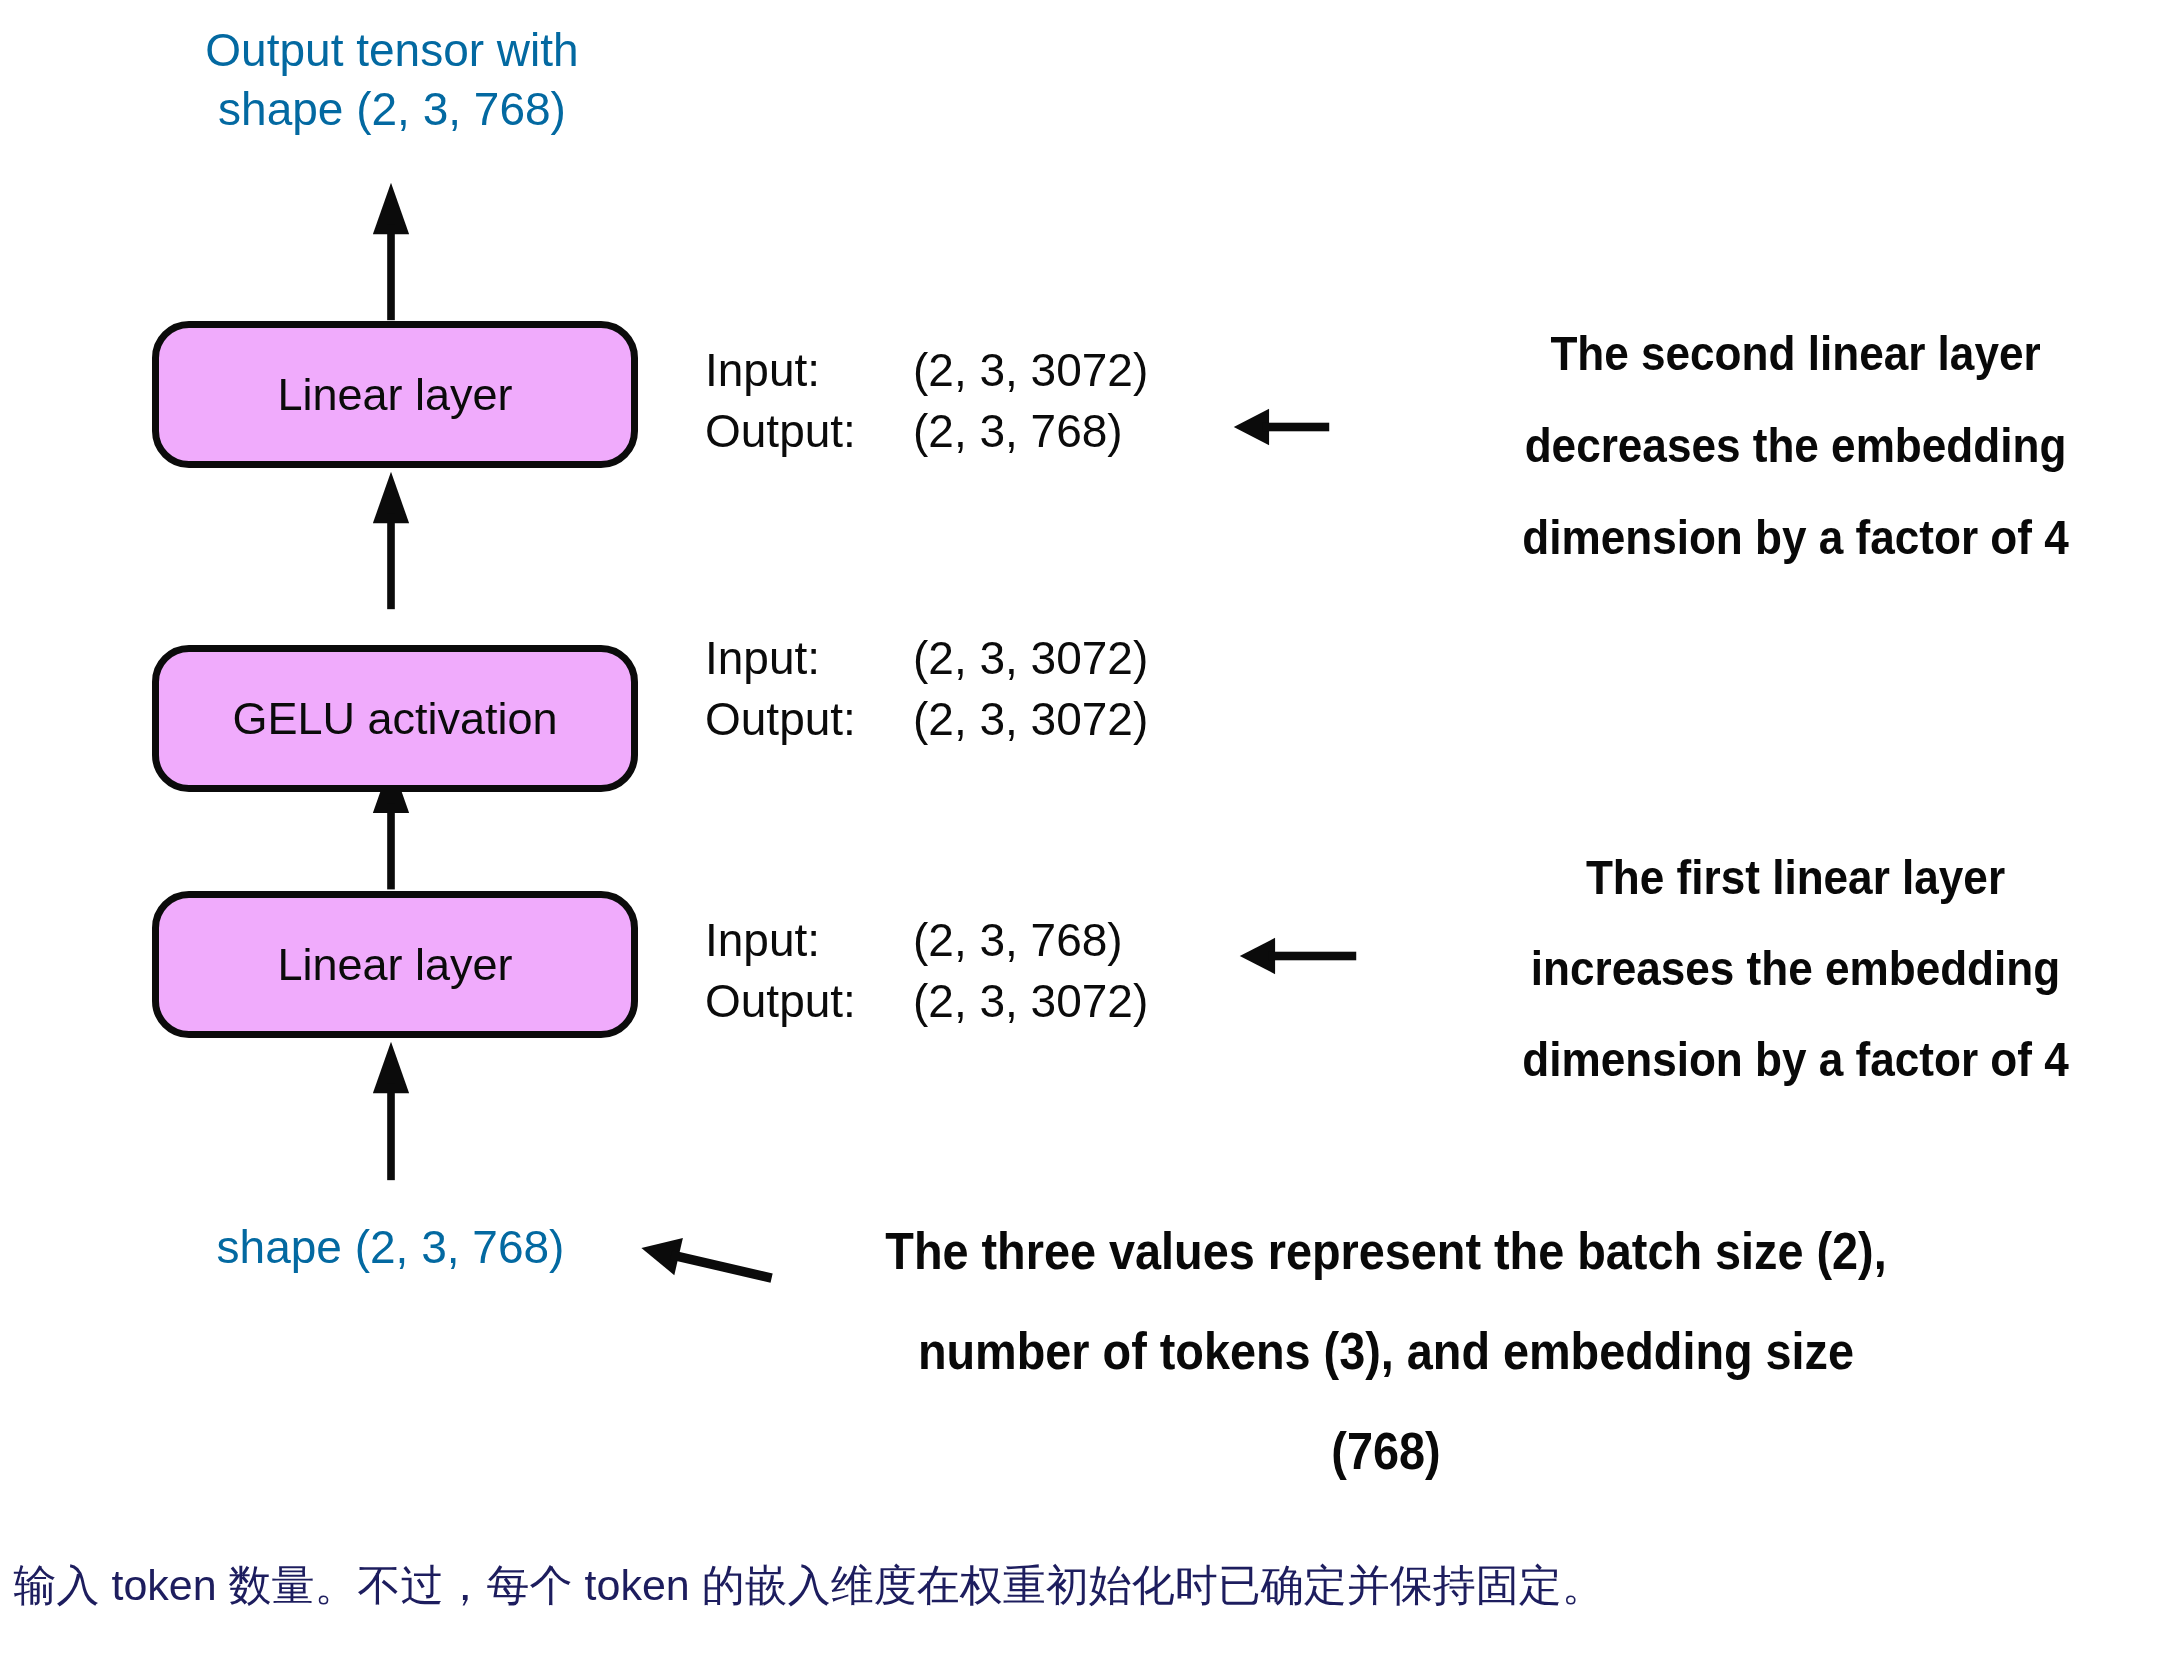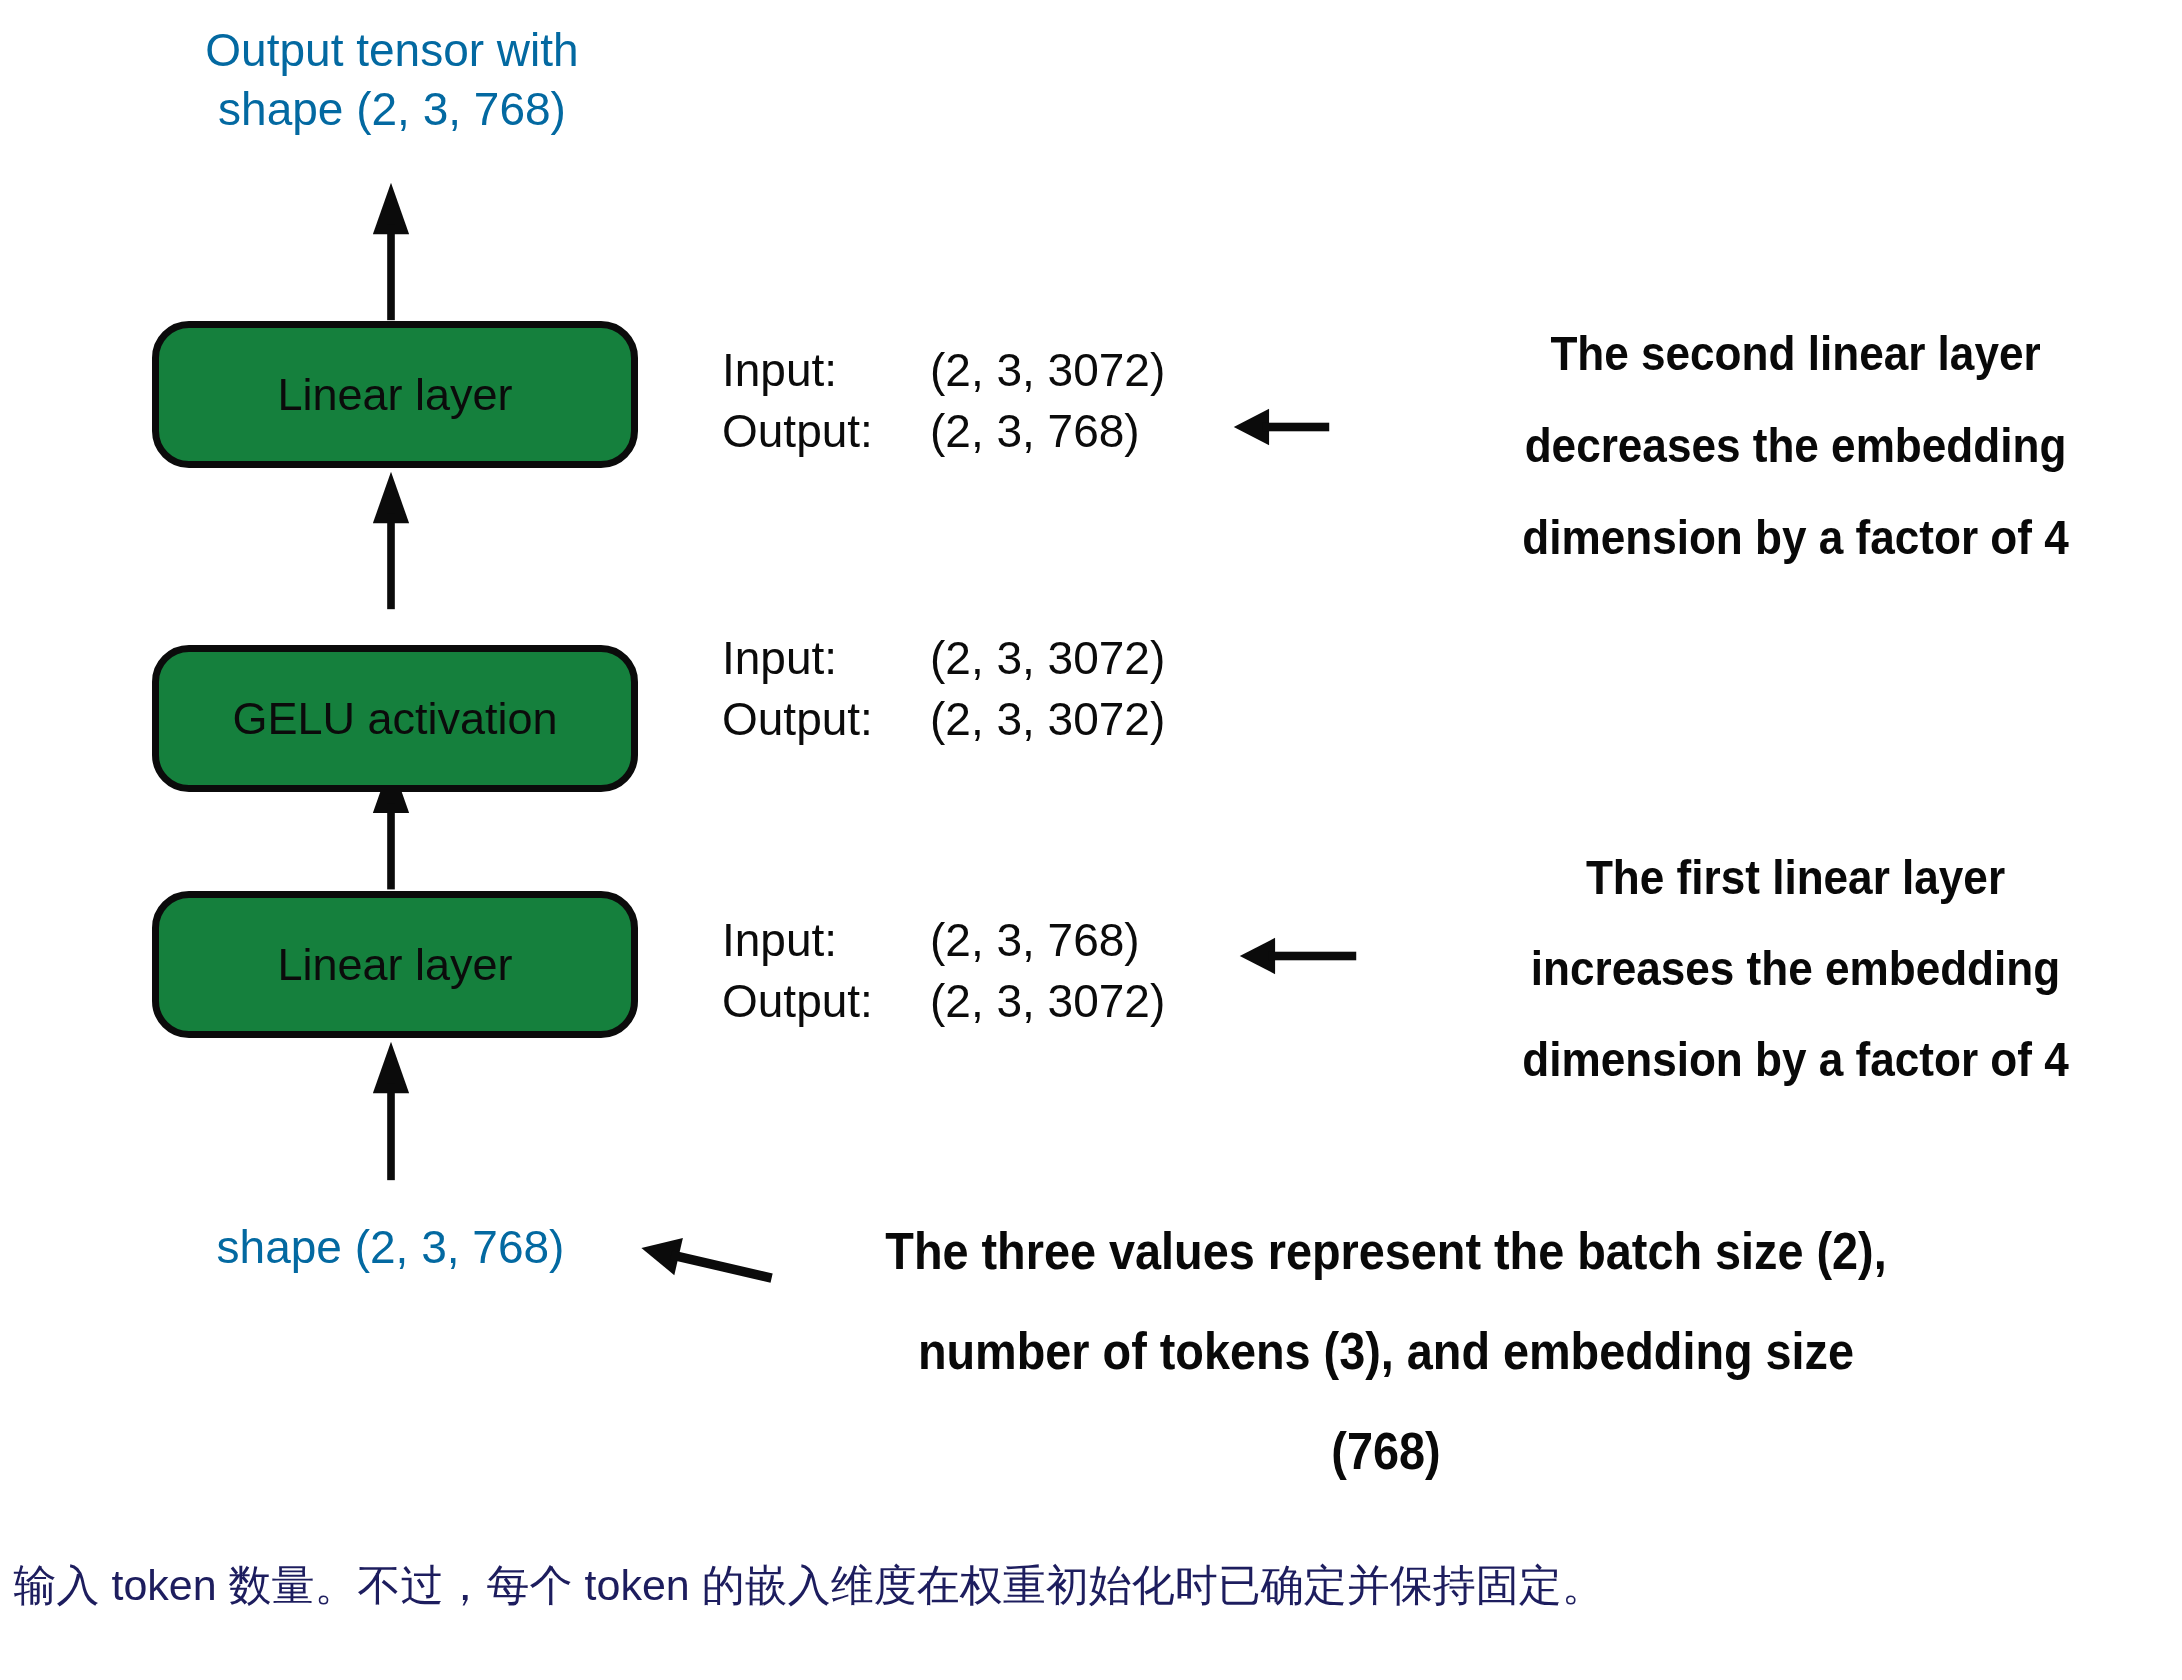--- a/index.html
+++ b/index.html
@@ -22,37 +22,37 @@
   }
   .tensor-label.top{left:136px;top:21px;width:512px;}
   .tensor-label.bottom{left:159px;top:1218px;width:463px;}
   
   .layer-box{
     position:absolute;
     left:152px;width:486px;height:147px;
     box-sizing:border-box;
     border:7.7px solid #0b0b0b;
     border-radius:37px;
-    background:#15803d;
+    background:#f0abfc;
     display:flex;align-items:center;justify-content:center;
     font-size:45px;
     white-space:nowrap;
   }
   .box-1{top:321px;}
   .box-2{top:611px;margin-top:34px;}
   .box-3{top:891px;}
   
   .io-block{
     position:absolute;left:705px;width:502px;
     font-size:46px;line-height:61px;
   }
   .io-1{top:340px;}
   .io-2{top:628px;}
   .io-3{top:910px;}
-  .io-row{display:flex;white-space:nowrap;margin-left:17px;}
+  .io-row{display:flex;white-space:nowrap;}
   .io-row .io-label{width:208px;flex:0 0 auto;}
   
   .arrow{position:absolute;}
   .arrow svg{display:block;}
   .arrow-fill{fill:#0b0b0b;}
   .diag{transform:rotate(13deg);transform-origin:50% 50%;}
   
   .annot{
     position:absolute;
     text-align:center;

